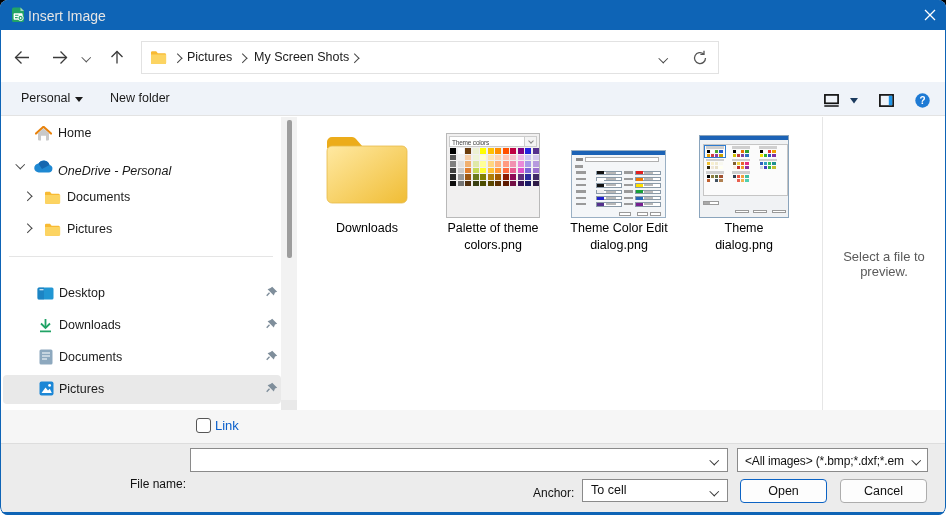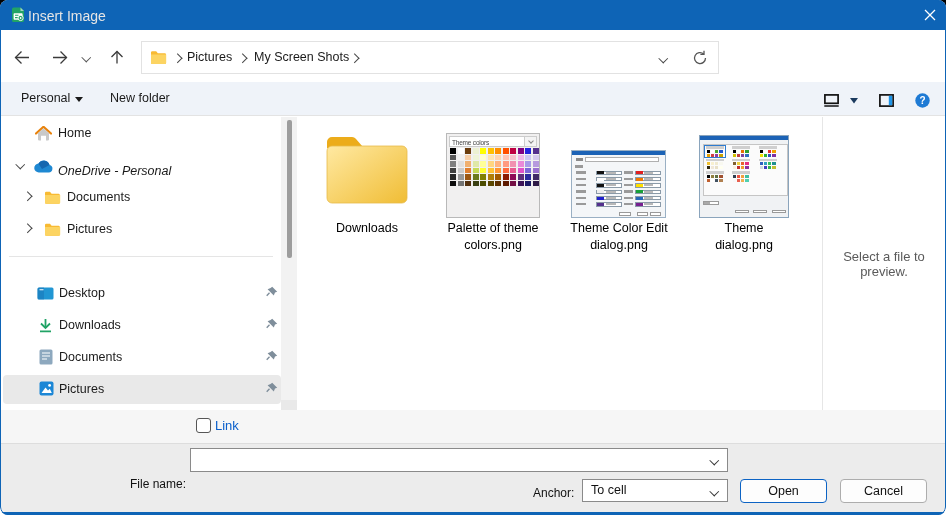--- a/index.html
+++ b/index.html
@@ -483,20 +483,24 @@
   <div class="linkrow">
     <div class="cbx"></div>
     <span class="link-txt">Link</span>
   </div>
 
   <div class="bottom">
     <span class="lbl" style="left:129px;top:10px;margin-top:23px;">File name:</span>
     <div class="inp" style="left:189px;top:4px;width:538px;height:24px;">
       <div class="chev down" style="right:10px;top:8px;border-color:#333;"></div>
     </div>
+    <div class="inp" style="left:736px;top:4px;width:191px;height:24px;">
+      <span class="combo-txt" style="left:7px;top:4.5px;font-size:12px;letter-spacing:-0.15px;">&lt;All images&gt; (*.bmp;*.dxf;*.em</span>
+      <div class="chev down" style="right:8px;top:8px;border-color:#333;"></div>
+    </div>
     <span class="lbl" style="left:532px;top:42px;">Anchor:</span>
     <div class="inp" style="left:581px;top:35px;width:146px;height:23px;">
       <span class="combo-txt" style="left:8px;top:3px;">To cell</span>
       <div class="chev down" style="right:10px;top:8px;border-color:#333;"></div>
     </div>
     <div class="btn" style="left:739px;top:35px;border-color:#0c63c4;">Open</div>
     <div class="btn" style="left:839px;top:35px;">Cancel</div>
   </div>
 
   <div class="bot-border"></div>

